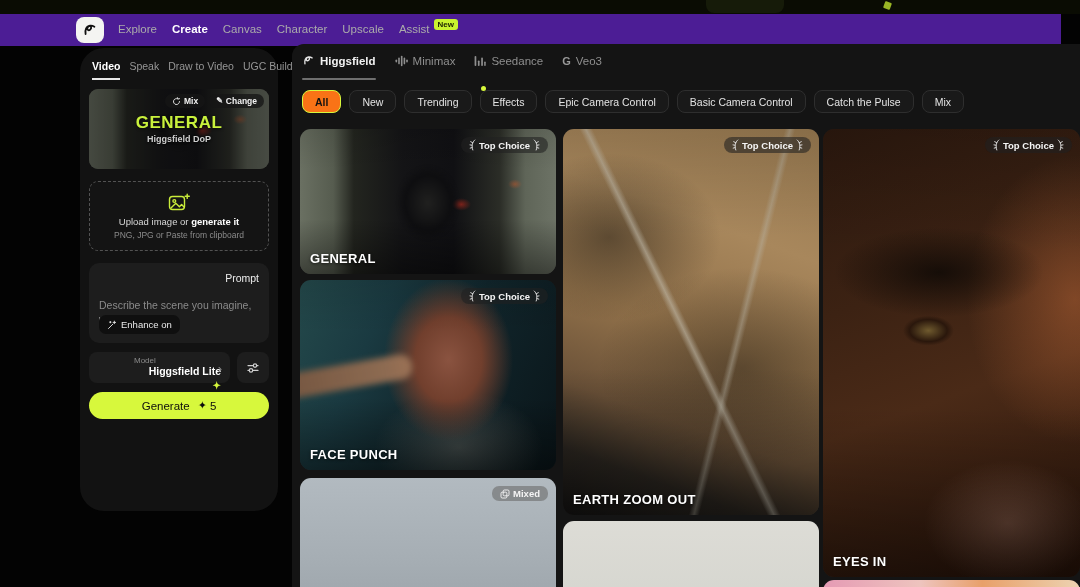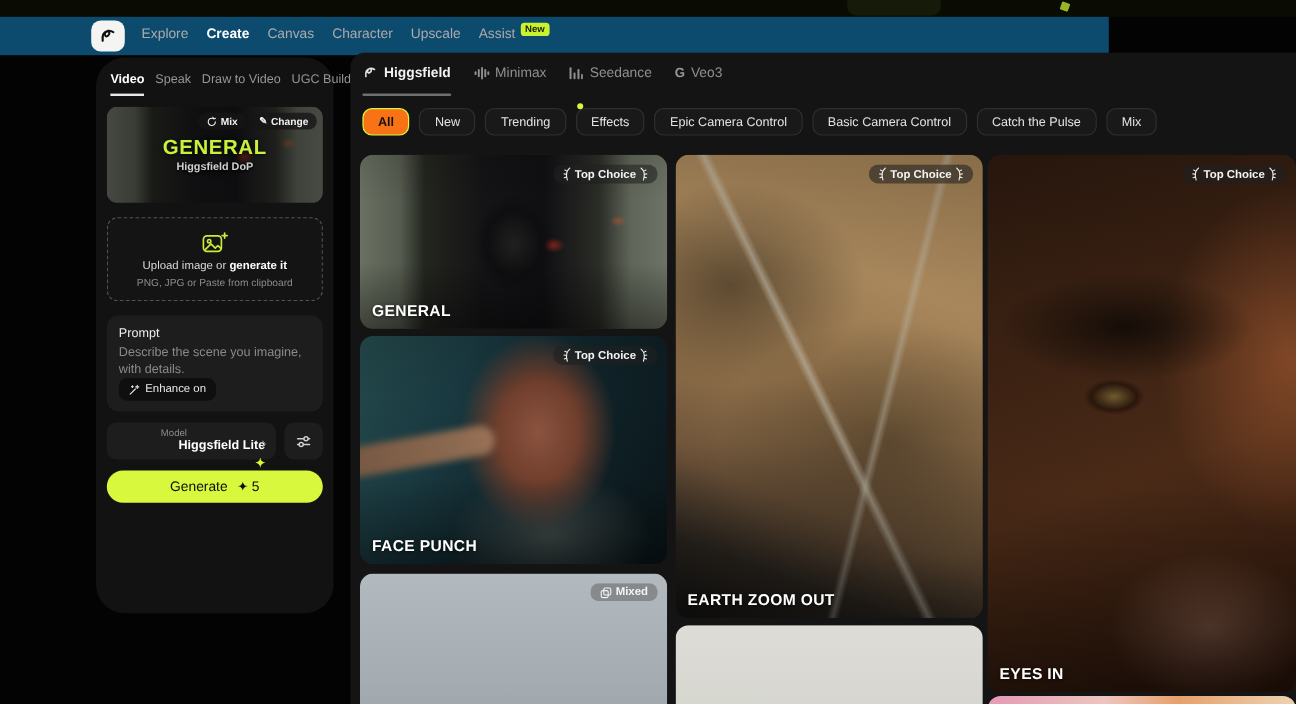--- a/index.html
+++ b/index.html
@@ -6,21 +6,21 @@
   html,body { background:#000; }
   body { font-family:"Liberation Sans", sans-serif; }
   #app { position:relative; width:1080px; height:587px; background:#030303; overflow:hidden; }
 
   
   .top-strip { position:absolute; left:0; top:0; width:1080px; height:14px; background:#0a0c03; }
   .top-strip-pill { position:absolute; left:706px; top:0; width:78px; height:13px; background:#161b09; border-radius:0 0 8px 8px; }
   .top-strip-glyph { position:absolute; left:884px; top:2px; width:7px; height:7px; background:#b3d32c; transform:rotate(20deg); border-radius:1px; opacity:.85; }
 
   
-  .header { position:absolute; left:0; top:14px; width:924px; height:32px; background:#0c4a6e; }
+  .header { position:absolute; left:0; top:14px; width:1061px; height:32px; background:#4c1d95; }
   .logo { position:absolute; left:76px; top:3px; width:28px; height:26px; background:#f4f4f2; border-radius:8px; display:flex; align-items:center; justify-content:center; }
   .nav { position:absolute; left:118px; top:0; height:30px; display:flex; align-items:center; gap:15px; }
   .nav-item { font-size:11.5px; color:#ababab; cursor:pointer; display:flex; align-items:flex-start; gap:4px; }
   .nav-item.active { color:#ffffff; font-weight:bold; }
   .badge-new { font-size:8px; font-weight:bold; color:#1c2202; background:#c9f32f; padding:1px 4px; border-radius:3px; transform:translateY(-4px); }
 
   
   .sidebar { position:absolute; left:80px; top:48px; width:198px; height:463px; background:#121212; border-radius:24px; }
   .side-tabs { position:absolute; left:12px; top:12px; display:flex; gap:9px; align-items:baseline; }
   .side-tab { font-size:10.5px; color:#969696; padding-bottom:6px; white-space:nowrap; cursor:pointer; }
@@ -34,21 +34,21 @@
   .preview-btns { position:absolute; top:5px; right:5px; display:flex; gap:4px; }
   .mini-btn { display:flex; align-items:center; gap:3px; background:rgba(22,22,22,.78); border-radius:9px; padding:2px 7px; font-size:8.5px; font-weight:bold; color:#f2f2f2; cursor:pointer; }
   .mini-btn .ic { font-size:8px; line-height:1; }
 
   .upload { position:absolute; left:9px; top:133px; width:180px; height:70px; border:1px dashed #525252; border-radius:9px; background:#141414; display:flex; flex-direction:column; align-items:center; justify-content:center; gap:3px; cursor:pointer; }
   .upload-line1 { font-size:9.5px; color:#d9d9d9; }
   .upload-line1 b { color:#ffffff; }
   .upload-line2 { font-size:8.5px; color:#8b8b8b; }
 
   .prompt-card { position:absolute; left:9px; top:215px; width:180px; height:80px; background:#1d1d1d; border-radius:10px; padding:9px 10px; cursor:text; }
-  .prompt-label { font-size:10.5px; color:#ececec; margin-bottom:4px; }
+  .prompt-label { font-size:10.5px; color:#ececec; margin-bottom:15px;text-align:right; }
   .prompt-ph { font-size:10.5px; color:#8a8a8a; line-height:1.3; }
   .enhance-btn { position:absolute; left:10px; top:52px; display:flex; align-items:center; gap:4px; background:#0f0f0f; border-radius:7px; padding:4px 8px; font-size:9.5px; color:#e9e9e9; cursor:pointer; }
 
   .model-row { position:absolute; left:9px; top:304px; width:180px; height:31px; }
   .model-select { position:absolute; left:0; top:0; width:141px; height:31px; background:#1d1d1d; border-radius:8px; padding:4px 9px; cursor:pointer; }
   .model-label { font-size:8px; color:#8a8a8a;margin-left:36px; }
   .model-value { font-size:10.5px; color:#ffffff; font-weight:bold; display:flex; align-items:flex-end; gap:3px;flex-direction:column; }
   .model-sparkle { color:#d7f83c; font-size:10px; }
   .model-chevron { position:absolute; right:8px; top:9px; color:#8a8a8a; font-size:13px; }
   .settings-btn { position:absolute; right:0; top:0; width:32px; height:31px; background:#1d1d1d; border-radius:8px; display:flex; align-items:center; justify-content:center; cursor:pointer; }

